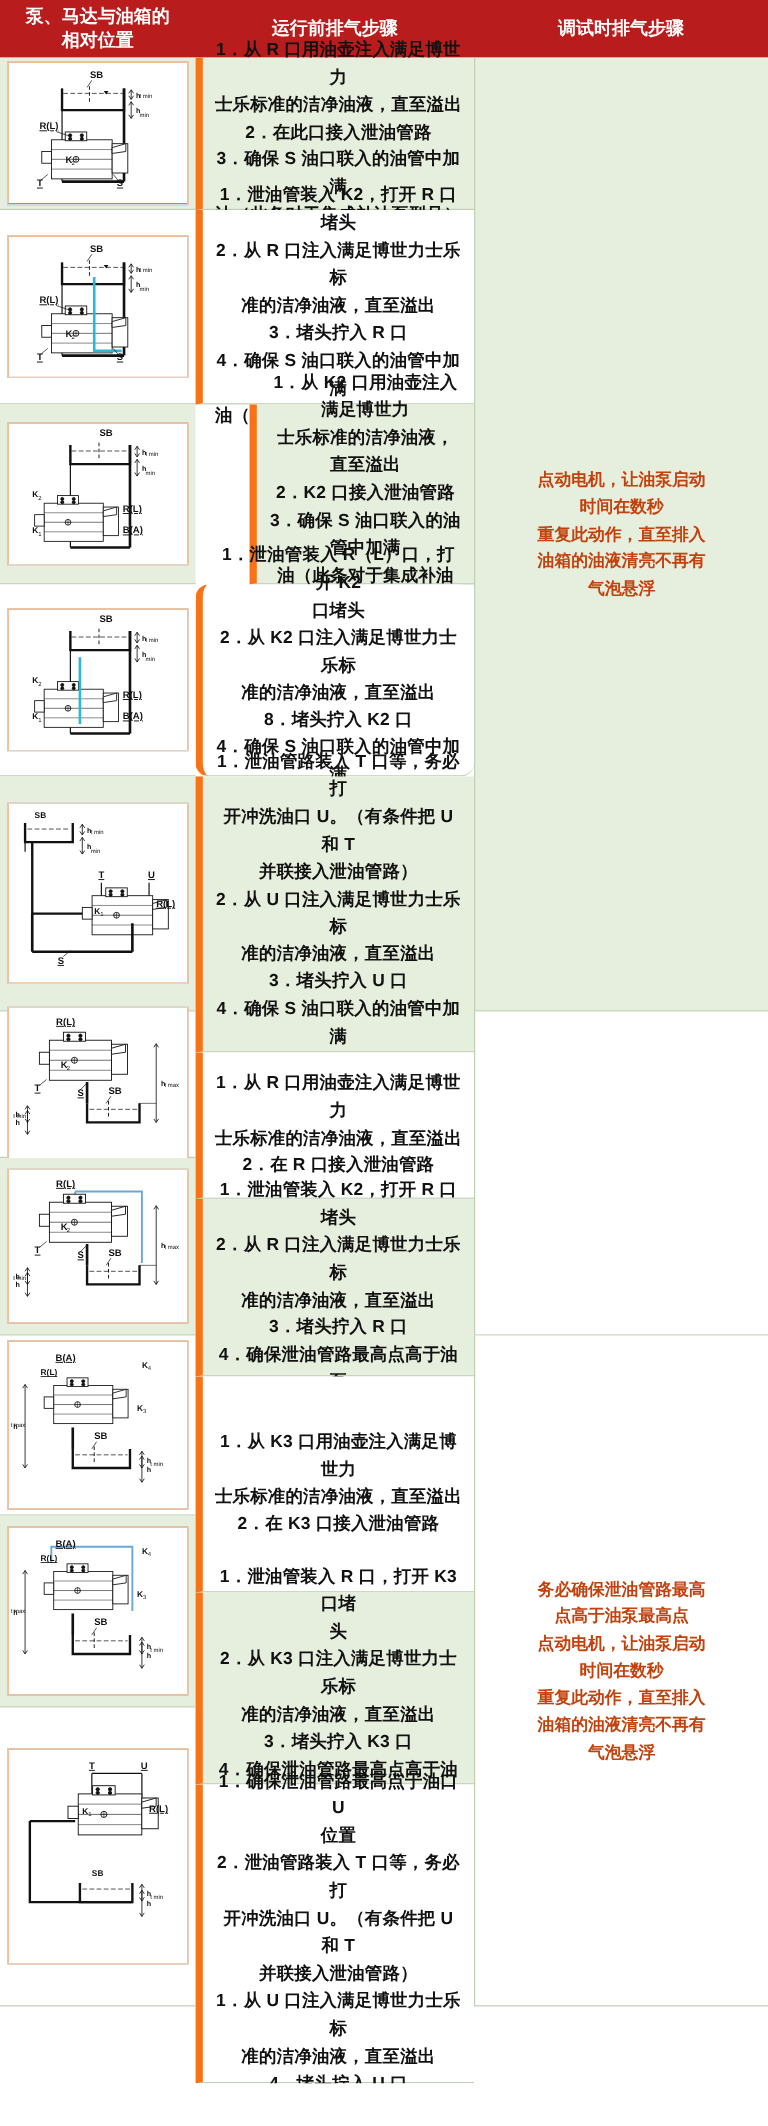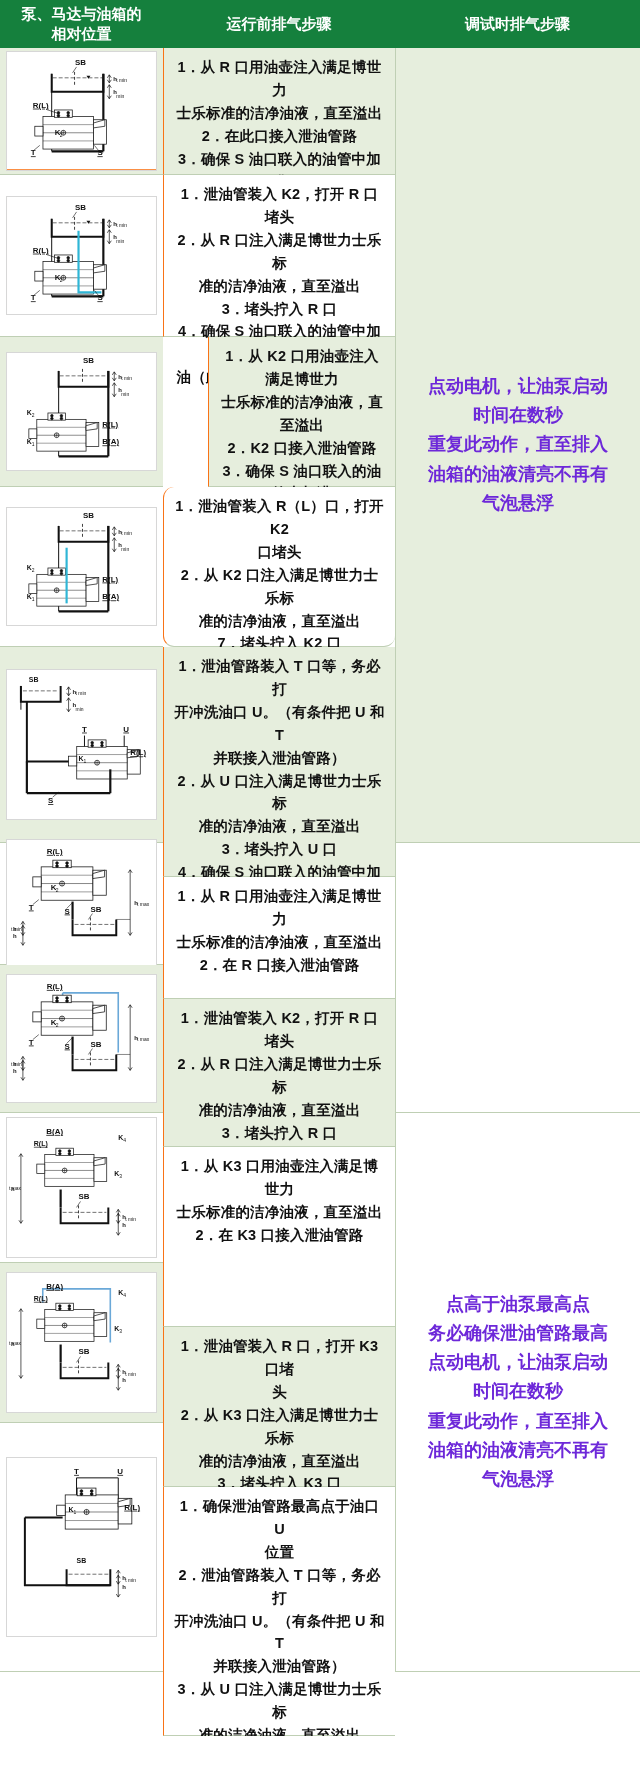--- a/index.html
+++ b/index.html
@@ -5,21 +5,21 @@
   html,body{margin:0;padding:0;background:#fff;}
   body{
     font-family:"Liberation Sans","DejaVu Sans",sans-serif;
     width:640px;
   }
   .sheet{width:640px;position:relative;}
 
   
   .thead{
     display:flex;
-    background:#15803d;
+    background:#b91c1c;
     color:#ffffff;
     height:48px;
   }
   .thead .hc{
     display:flex;align-items:center;justify-content:center;
     text-align:center;font-weight:bold;font-size:15px;line-height:1.35;
     box-sizing:border-box;
   }
   .hc.c1{width:163px;padding:0 14px;}
   .hc.c2{width:232px;}
@@ -37,43 +37,43 @@
     position:relative;
   }
   .cell.light{background:#e6eedd;}
   .cell.white{background:#ffffff;}
 
   .col-dia .cell{
     display:flex;align-items:center;justify-content:center;
     padding:4px 6px;
   }
   .col-step .cell{
-    border-left:1px solid #f97316;
+    border-left:6px solid #f97316;
     padding:8px 10px;
-    display:flex;flex-direction:column;
+    display:flex;flex-direction:column;justify-content:center;
   }
   .col-tune .cell{
     border-left:1px solid #bfcfb4;
     padding:10px 12px;
     display:flex;flex-direction:column;justify-content:center;
     text-align:center;
   }
 
   .step-line{
     font-size:14.5px;
     font-weight:bold;
     color:#111;
     line-height:1.58;
     text-align:center;
     letter-spacing:.2px;
   }
   .tune-line{
-    font-size:18px;
+    font-size:14px;
     font-weight:bold;
-    color:#6d28d9;
+    color:#c2410c;
     line-height:1.62;
   }
 
   .diagram{
     background:#f97316;
     border:1px solid #d7d7d7;
     width:100%;
     box-sizing:border-box;
   }
   .diagram svg{display:block;width:100%;height:auto;}
@@ -673,21 +673,21 @@
           <div class="step-line">士乐标准的洁净油液，直至溢出</div>
           <div class="step-line">2．K2 口接入泄油管路</div>
           <div class="step-line">3．确保 S 油口联入的油管中加满</div>
           <div class="step-line">油（此条对于集成补油泵型号）</div>
         </div>
         <div class="cell white" style="height: 160px; border-radius: 11px;">
           <div class="step-line">1．泄油管装入 R（L）口，打开 K2</div>
           <div class="step-line">口堵头</div>
           <div class="step-line">2．从 K2 口注入满足博世力士乐标</div>
           <div class="step-line">准的洁净油液，直至溢出</div>
-          <div class="step-line">7．堵头拧入 K2 口</div>
+          <div class="step-line">8．堵头拧入 K2 口</div>
           <div class="step-line">4．确保 S 油口联入的油管中加满</div>
           <div class="step-line">油（此条对于集成补油泵型号）</div>
         </div>
         <div class="cell light" style="height: 230px;">
           <div class="step-line">1．泄油管路装入 T 口等，务必打</div>
           <div class="step-line">开冲洗油口 U。（有条件把 U 和 T</div>
           <div class="step-line">并联接入泄油管路）</div>
           <div class="step-line">2．从 U 口注入满足博世力士乐标</div>
           <div class="step-line">准的洁净油液，直至溢出</div>
           <div class="step-line">3．堵头拧入 U 口</div>
@@ -718,38 +718,38 @@
           <div class="step-line">准的洁净油液，直至溢出</div>
           <div class="step-line">3．堵头拧入 K3 口</div>
           <div class="step-line">4．确保泄油管路最高点高于油泵</div>
         </div>
         <div class="cell white" style="height: 249px;">
           <div class="step-line">1．确保泄油管路最高点于油口 U</div>
           <div class="step-line">位置</div>
           <div class="step-line">2．泄油管路装入 T 口等，务必打</div>
           <div class="step-line">开冲洗油口 U。（有条件把 U 和 T</div>
           <div class="step-line">并联接入泄油管路）</div>
-          <div class="step-line">3．从 U 口注入满足博世力士乐标</div>
+          <div class="step-line">1．从 U 口注入满足博世力士乐标</div>
           <div class="step-line">准的洁净油液，直至溢出</div>
           <div class="step-line">4．堵头拧入 U 口</div>
         </div>
       </div>
 
     <div class="col-tune" id="tuneCol">
         <div class="cell light" style="height: 795px;">
           <div class="tune-line">点动电机，让油泵启动</div>
           <div class="tune-line">时间在数秒</div>
           <div class="tune-line">重复此动作，直至排入</div>
           <div class="tune-line">油箱的油液清亮不再有</div>
           <div class="tune-line">气泡悬浮</div>
         </div>
         <div class="cell white" style="height: 270px;"></div>
         <div class="cell white" style="height: 559px;">
+          <div class="tune-line">务必确保泄油管路最高</div>
           <div class="tune-line">点高于油泵最高点</div>
-          <div class="tune-line">务必确保泄油管路最高</div>
           <div class="tune-line">点动电机，让油泵启动</div>
           <div class="tune-line">时间在数秒</div>
           <div class="tune-line">重复此动作，直至排入</div>
           <div class="tune-line">油箱的油液清亮不再有</div>
           <div class="tune-line">气泡悬浮</div>
         </div>
       </div>
 
   </div>
 </div>

